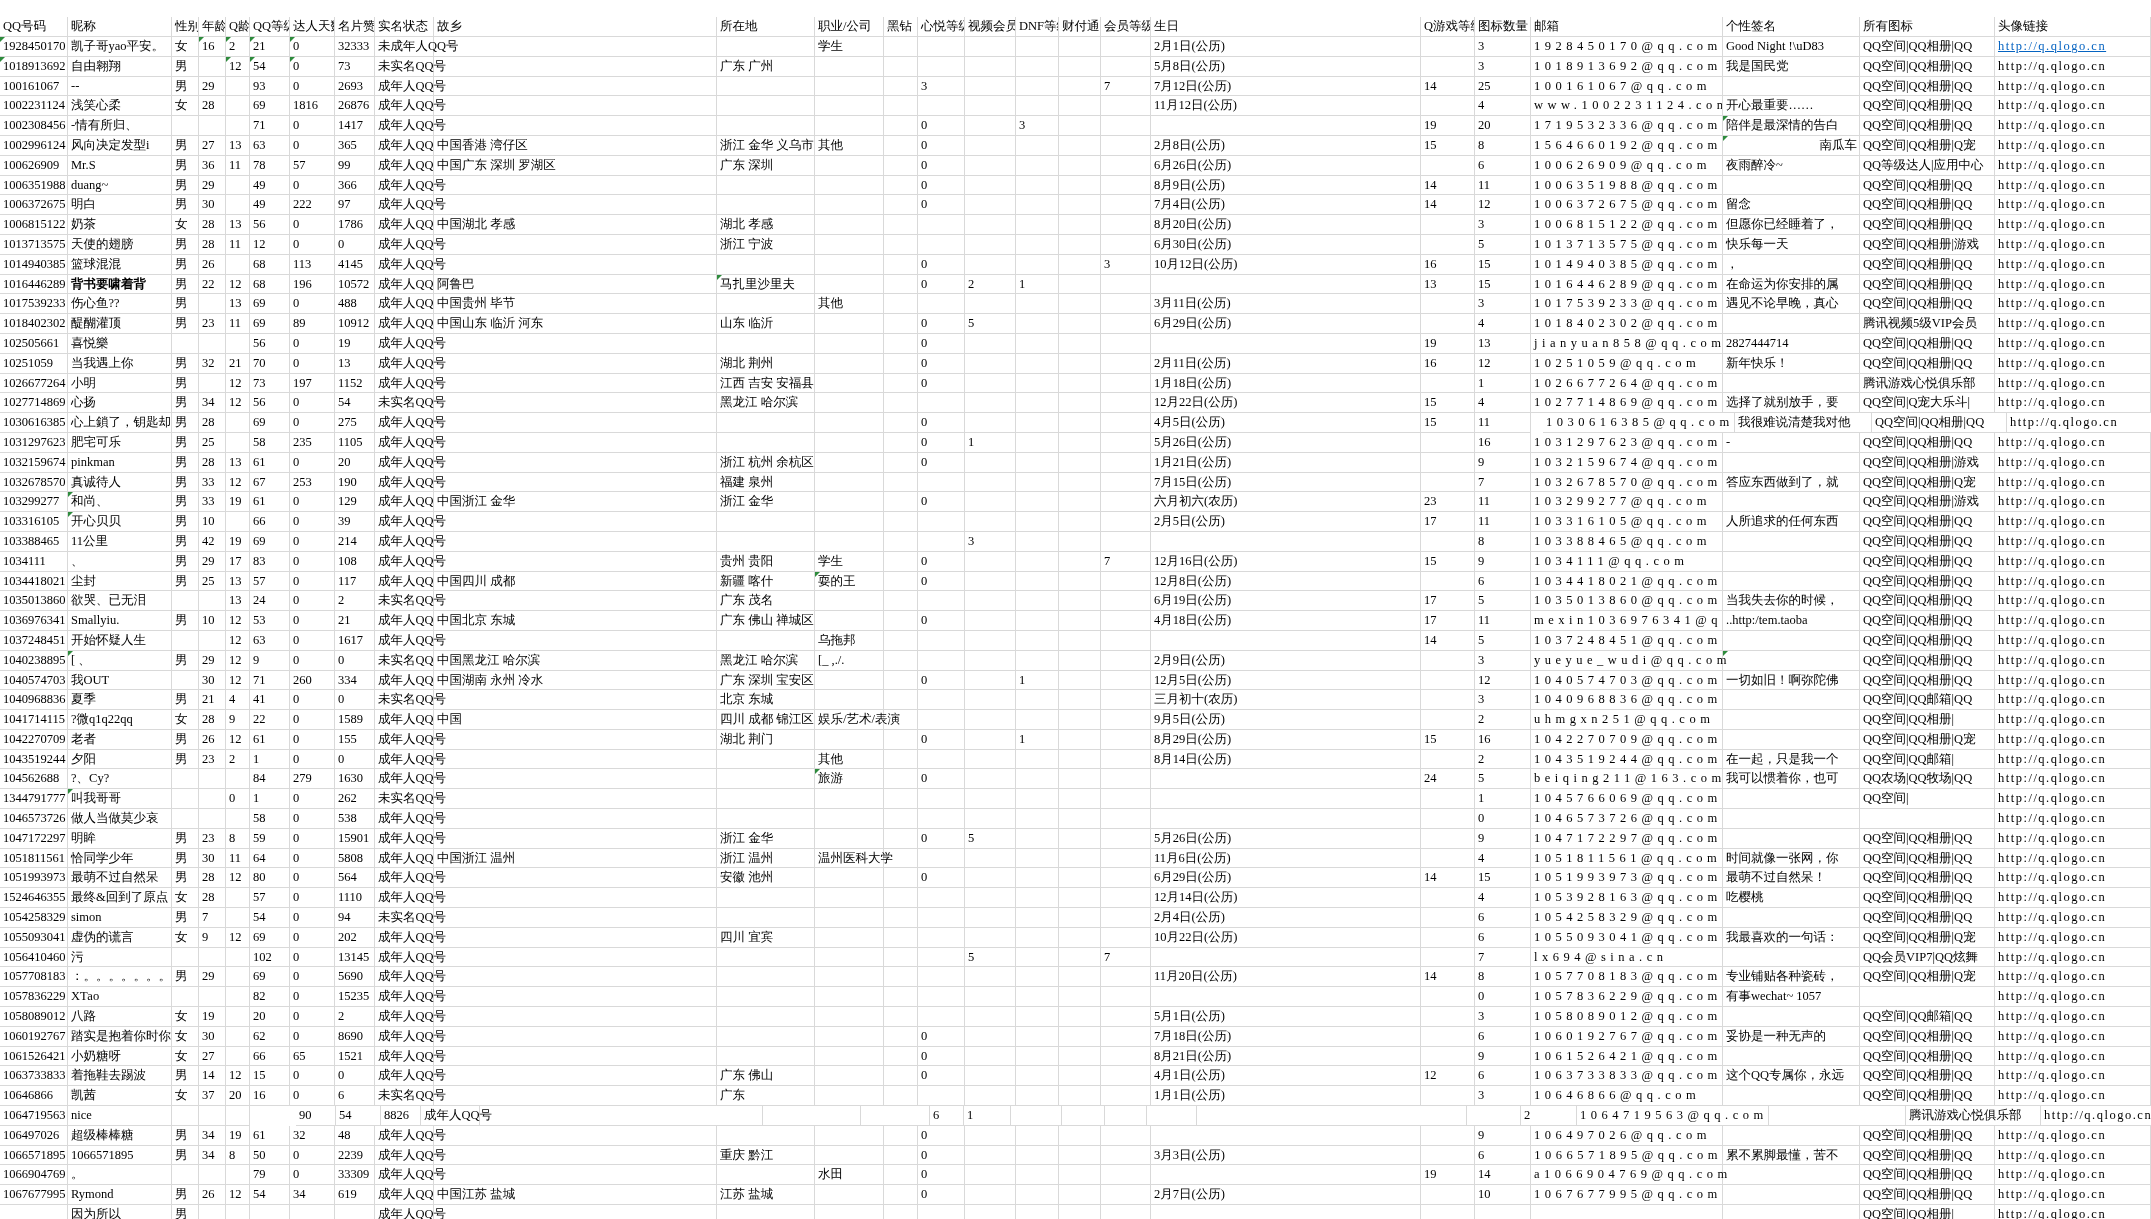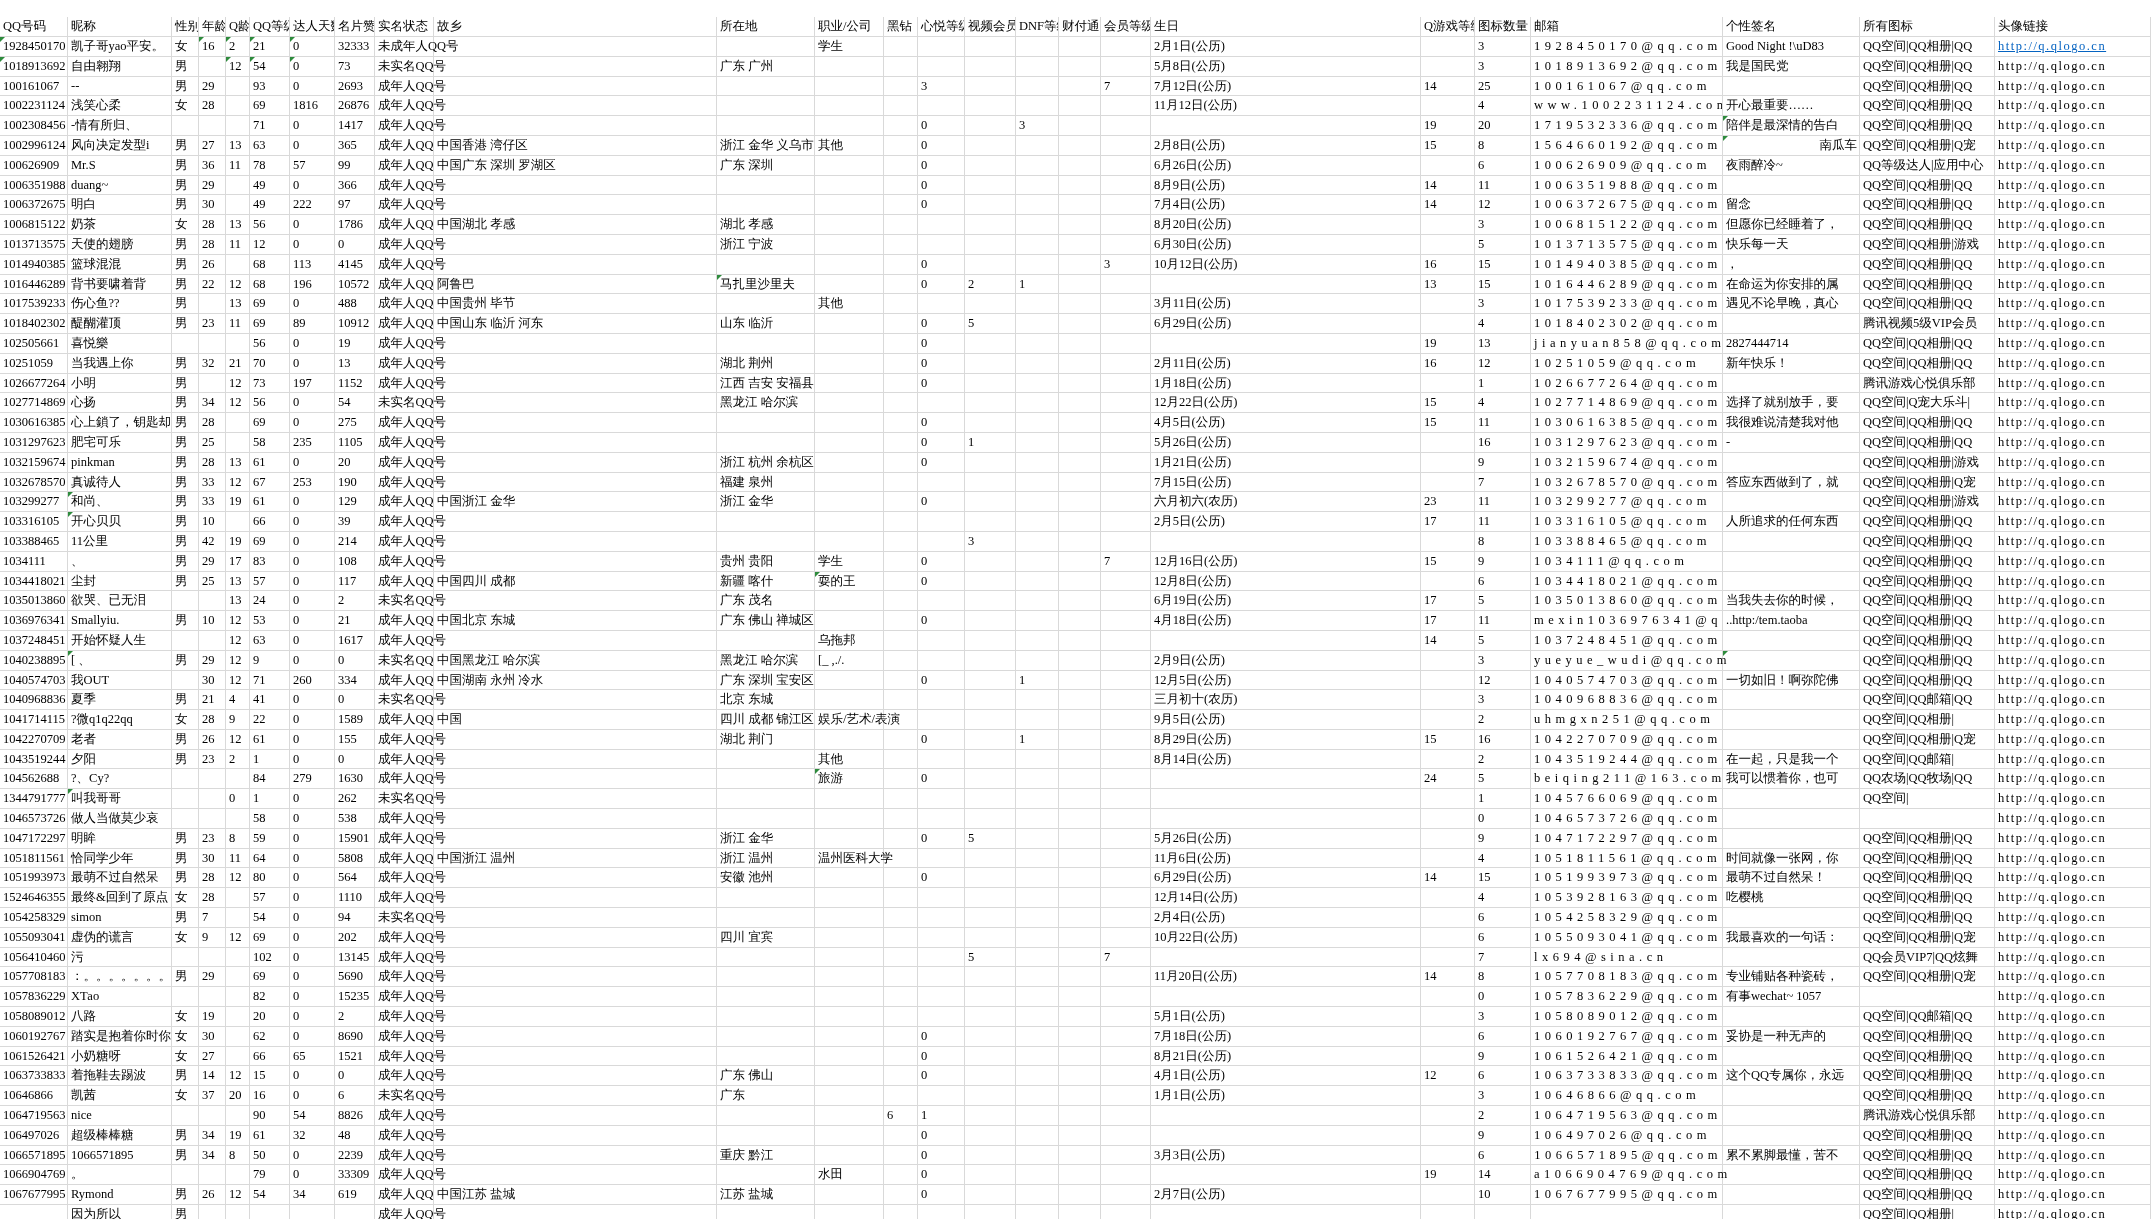--- a/index.html
+++ b/index.html
@@ -370,21 +370,21 @@
         <div class="c" style="width: 270px;">10月12日(公历)</div>
         <div class="c" style="width: 54px;">16</div>
         <div class="c" style="width: 56px;">15</div>
         <div class="c email" style="width: 192px;">1014940385@qq.com</div>
         <div class="c" style="width: 137px;">，</div>
         <div class="c" style="width: 135px;">QQ空间|QQ相册|QQ</div>
         <div class="c link" style="width: 156px;">http://q.qlogo.cn</div>
       </div>
       <div class="row">
         <div class="c" style="width: 68px;">1016446289</div>
-        <div class="c" style="width: 104px;">背书要啸着背</div>
+        <div class="c" style="width: 104px; font-weight: bold;">背书要啸着背</div>
         <div class="c" style="width: 27px;">男</div>
         <div class="c" style="width: 27px;">22</div>
         <div class="c" style="width: 24px;">12</div>
         <div class="c" style="width: 40px;">68</div>
         <div class="c" style="width: 45px;">196</div>
         <div class="c" style="width: 40px;">10572</div>
         <div class="c" style="width: 59px;">成年人QQ号</div>
         <div class="c" style="width: 283px;">阿鲁巴</div>
         <div class="c ovf" style="width: 98px;">马扎里沙里夫<div class="mark"></div></div>
         <div class="c" style="width: 69px;"></div>
@@ -579,21 +579,21 @@
         <div class="c" style="width: 69px;"></div>
         <div class="c" style="width: 34px;"></div>
         <div class="c ovf" style="width: 47px;">0</div>
         <div class="c" style="width: 51px;"></div>
         <div class="c" style="width: 43px;"></div>
         <div class="c" style="width: 42px;"></div>
         <div class="c" style="width: 50px;"></div>
         <div class="c" style="width: 270px;">4月5日(公历)</div>
         <div class="c" style="width: 54px;">15</div>
         <div class="c" style="width: 56px;">11</div>
-        <div class="c email" style="width: 192px;">1030616385@qq.com</div>
+        <div class="c email" style="width: 192px; margin-left: 12px;">1030616385@qq.com</div>
         <div class="c" style="width: 137px;">我很难说清楚我对他</div>
         <div class="c" style="width: 135px;">QQ空间|QQ相册|QQ</div>
         <div class="c link" style="width: 156px;">http://q.qlogo.cn</div>
       </div>
       <div class="row">
         <div class="c" style="width: 68px;">1031297623</div>
         <div class="c" style="width: 104px;">肥宅可乐</div>
         <div class="c" style="width: 27px;">男</div>
         <div class="c ovf" style="width: 27px;">25</div>
         <div class="c" style="width: 24px;"></div>
@@ -1510,21 +1510,21 @@
         <div class="c" style="width: 137px;"></div>
         <div class="c" style="width: 135px;">QQ空间|QQ相册|QQ</div>
         <div class="c link" style="width: 156px;">http://q.qlogo.cn</div>
       </div>
       <div class="row">
         <div class="c" style="width: 68px;">1064719563</div>
         <div class="c ovf" style="width: 104px;">nice</div>
         <div class="c" style="width: 27px;"></div>
         <div class="c" style="width: 27px;"></div>
         <div class="c" style="width: 24px;"></div>
-        <div class="c" style="width: 40px;">90</div>
+        <div class="c" style="width: 40px; margin-left: 46px;">90</div>
         <div class="c" style="width: 45px;">54</div>
         <div class="c" style="width: 40px;">8826</div>
         <div class="c ovf" style="width: 59px;">成年人QQ号</div>
         <div class="c" style="width: 283px;"></div>
         <div class="c" style="width: 98px;"></div>
         <div class="c" style="width: 69px;"></div>
         <div class="c" style="width: 34px;">6</div>
         <div class="c ovf" style="width: 47px;">1</div>
         <div class="c" style="width: 51px;"></div>
         <div class="c" style="width: 43px;"></div>

